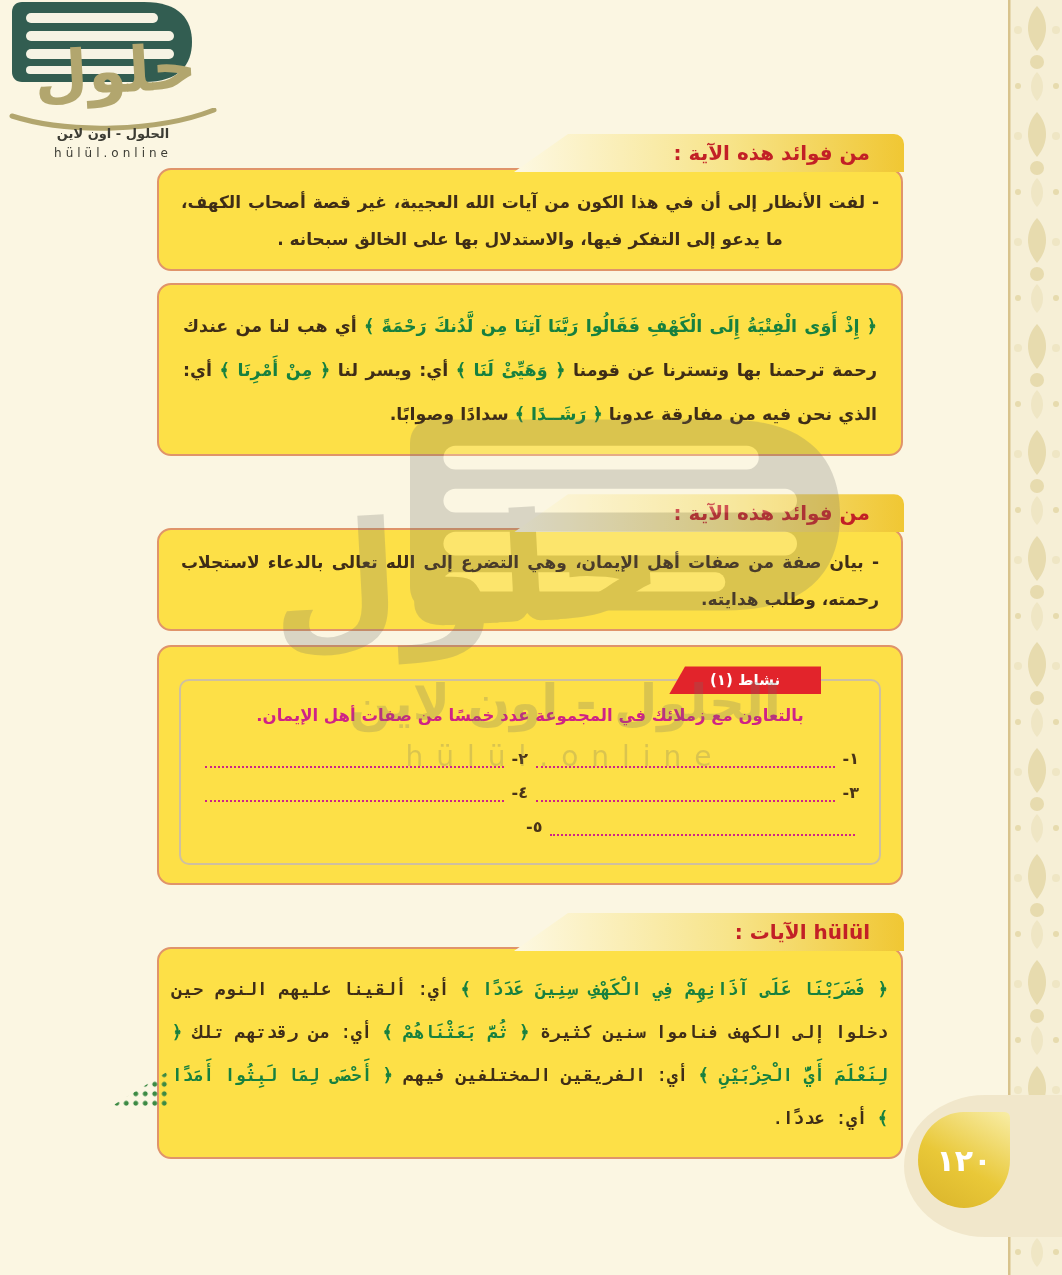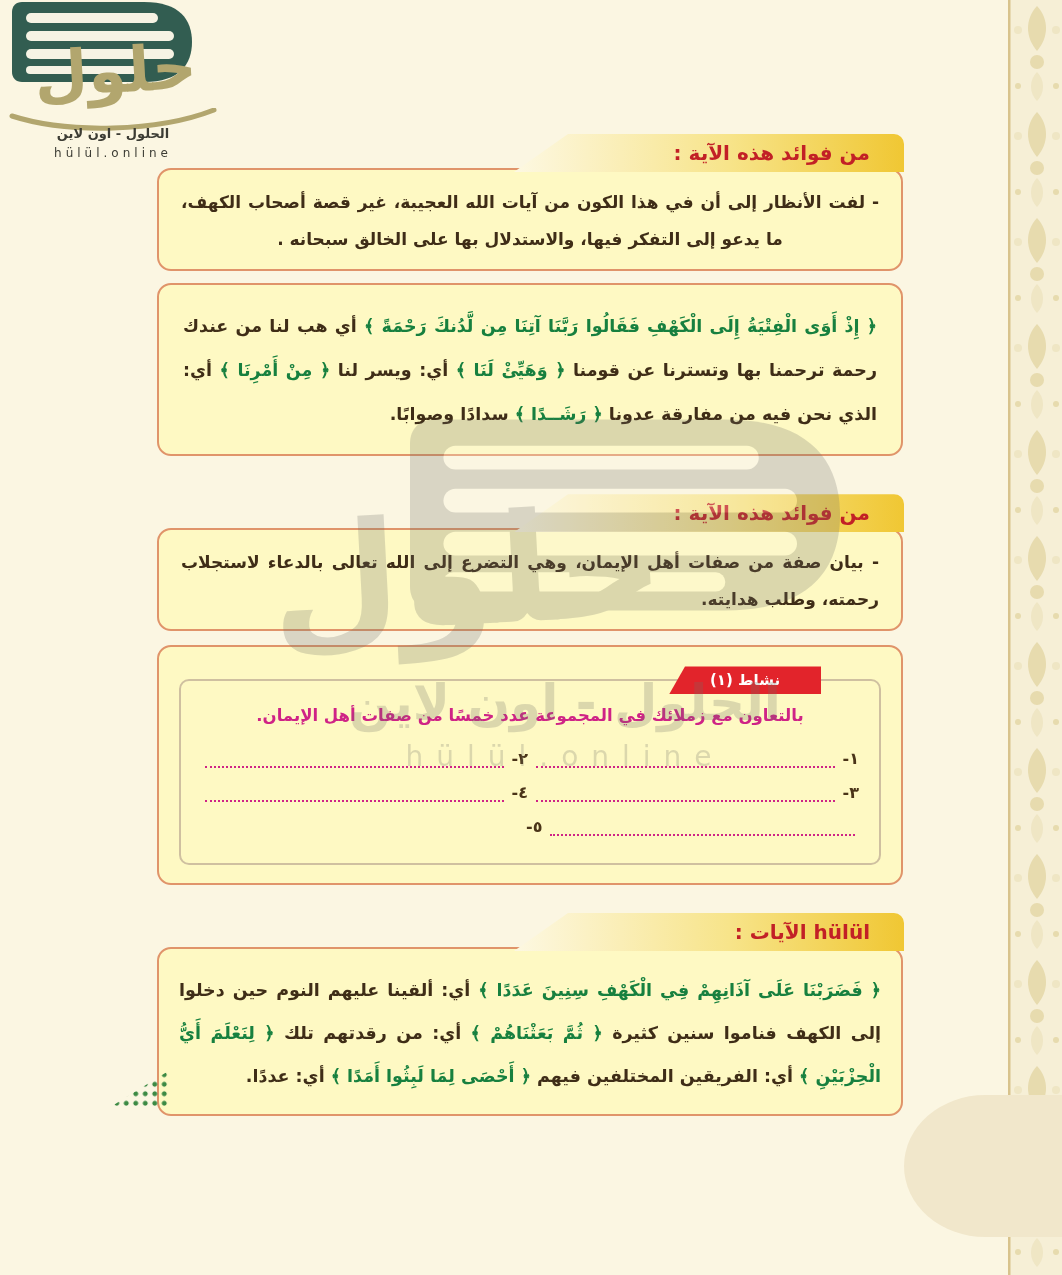--- a/index.html
+++ b/index.html
@@ -25,21 +25,21 @@
   .watermark { position:absolute; left:280px; top:415px; width:570px; z-index:5; opacity:.24; pointer-events:none; direction:ltr; text-align:center; }
   .wm-book { position:relative; left:60px; }
   .wm-script { position:absolute; left:-10px; top:70px; font-size:150px; font-weight:bold; color:#6f6f68; transform:rotate(-3deg); }
   .wm-ar { margin-top:55px; font-size:50px; font-weight:bold; color:#6f6f68; direction:rtl; }
   .wm-en { margin-top:8px; font-size:28px; letter-spacing:13px; color:#6f6f68; }
 
   
   .content { position:absolute; right:159px; left:157px; top:0; z-index:2; }
   .sec {
     position:relative; border:2.5px solid #e0946a; border-radius:14px;
-    background:#fef9c3;
+    background:#fde047;
   }
   .banner {
     position:absolute; top:-36px; left:auto; right:-3px; width:390px; height:38px;
     background:linear-gradient(270deg,#f0c733 0%,#f7e48a 45%,#fdf8e2 100%);
     clip-path:polygon(0 100%, 54px 0, 100% 0, 100% 100%);
     border-radius:0 10px 0 0;
     display:flex; align-items:center; justify-content:flex-start;
     padding:0 34px 0 0; z-index:3;
   }
   .banner-text { color:#c22026; font-size:20px; font-weight:bold; }
@@ -73,21 +73,21 @@
   .badge-text { color:#ffffff; font-size:15px; font-weight:bold; }
   .instruction { font-size:16.5px; font-weight:bold; color:#cf2386; text-align:center; line-height:2.1; }
   .blank-row { display:flex; align-items:flex-end; height:34px; direction:rtl; }
   .blank-label { font-size:16px; font-weight:bold; color:#4a3418; padding:0 2px; }
   .dots { flex:1 1 auto; border-bottom:2.2px dotted #cf2386; height:12px; margin:0 6px; }
   .dots-fixed { flex:0 0 46%; }
   .row-spacer { flex:1 1 auto; }
 
   
   .sec5 { margin-top:62px; }
-  .sec5 .body-pad { padding:20px 20px 16px; }
+  .sec5 .body-pad { padding:20px 13px 16px;font-family:Liberation Mono, monospace; }
   .sec5 .par { font-size:17.5px; line-height:2.45; }
 
   
   .moe-dots {
     position:absolute; left:112px; top:1070px; width:58px; height:36px; z-index:2;
     background-image:radial-gradient(circle,#3c8a44 2.1px, transparent 2.8px);
     background-size:9.5px 9.5px;
     clip-path:polygon(100% 0, 100% 100%, 0 100%);
   }
   .moe { position:absolute; left:55px; top:1120px; width:150px; z-index:2; direction:ltr; text-align:left; }
@@ -235,14 +235,17 @@
           <span class="t">أي: عددًا.</span>
         </p>
       </div>
     </section>
 
   </div>
 
   <div class="moe-dots"></div>
 
   <div class="page-arc"></div>
+  <div class="page-num">
+    <span class="page-num-text">١٢٠</span>
+  </div>
 
 </div>
 
 </body></html>

